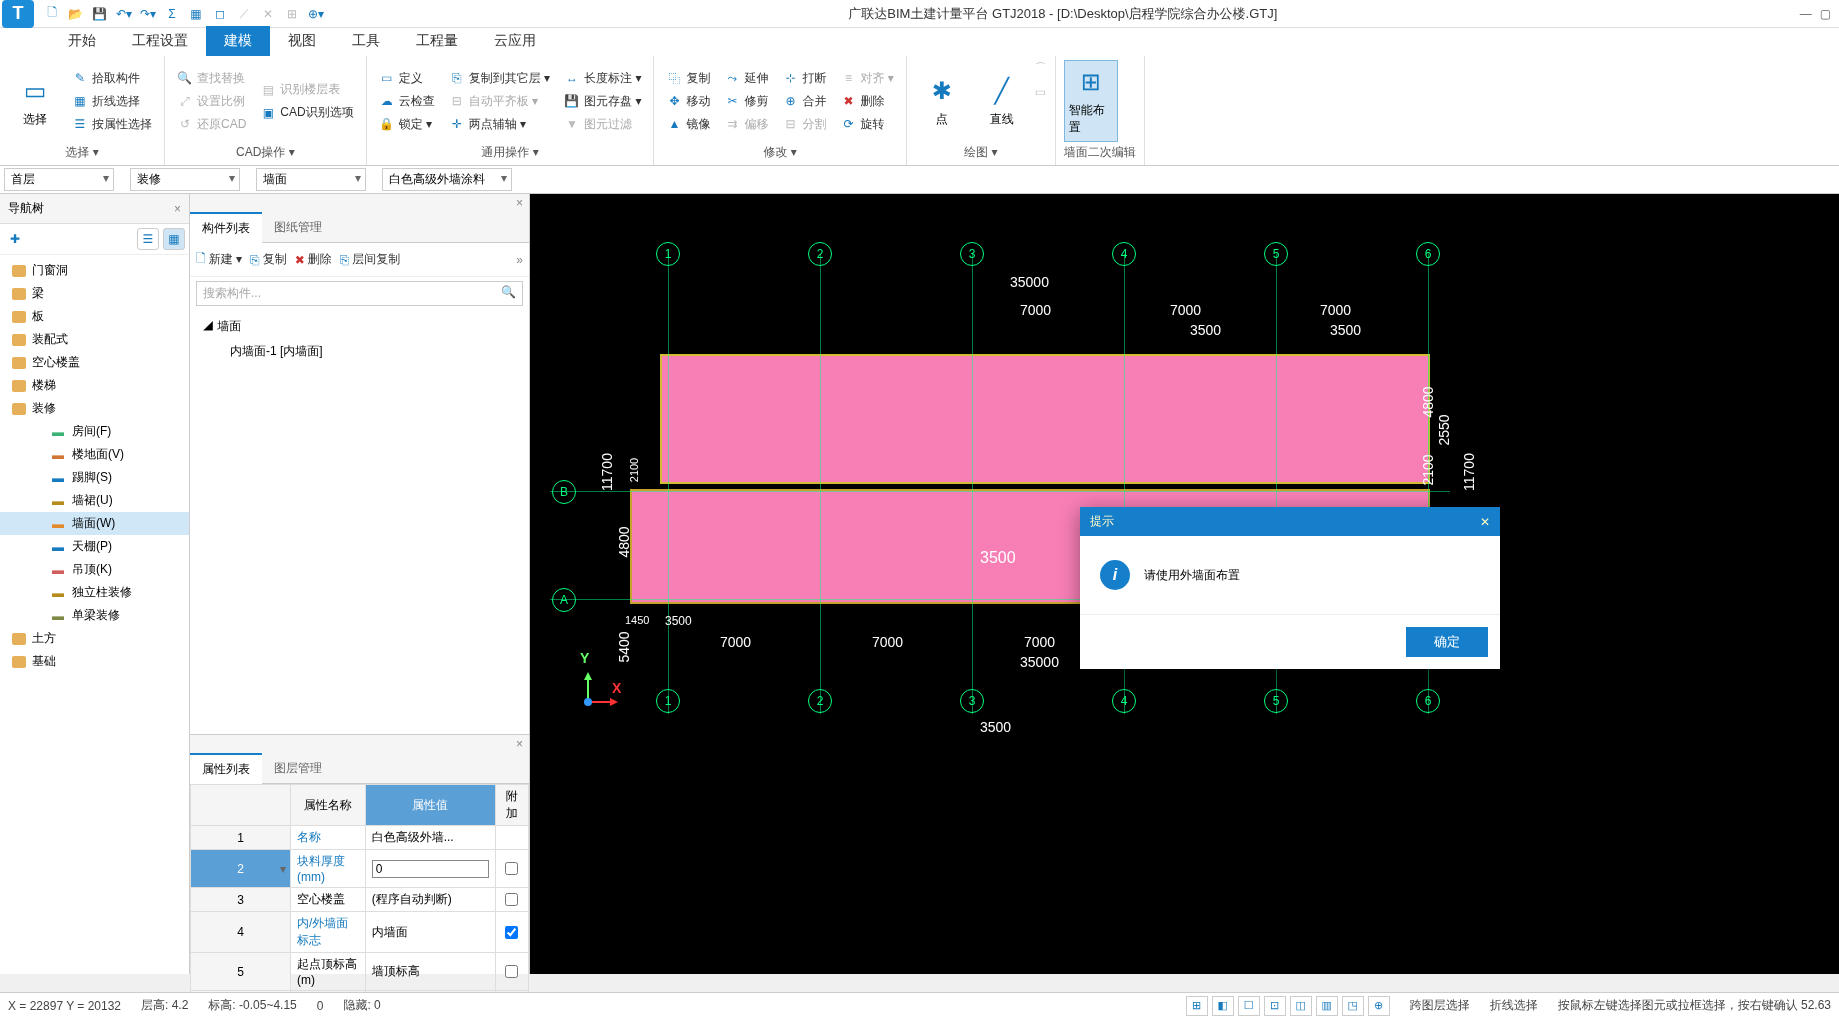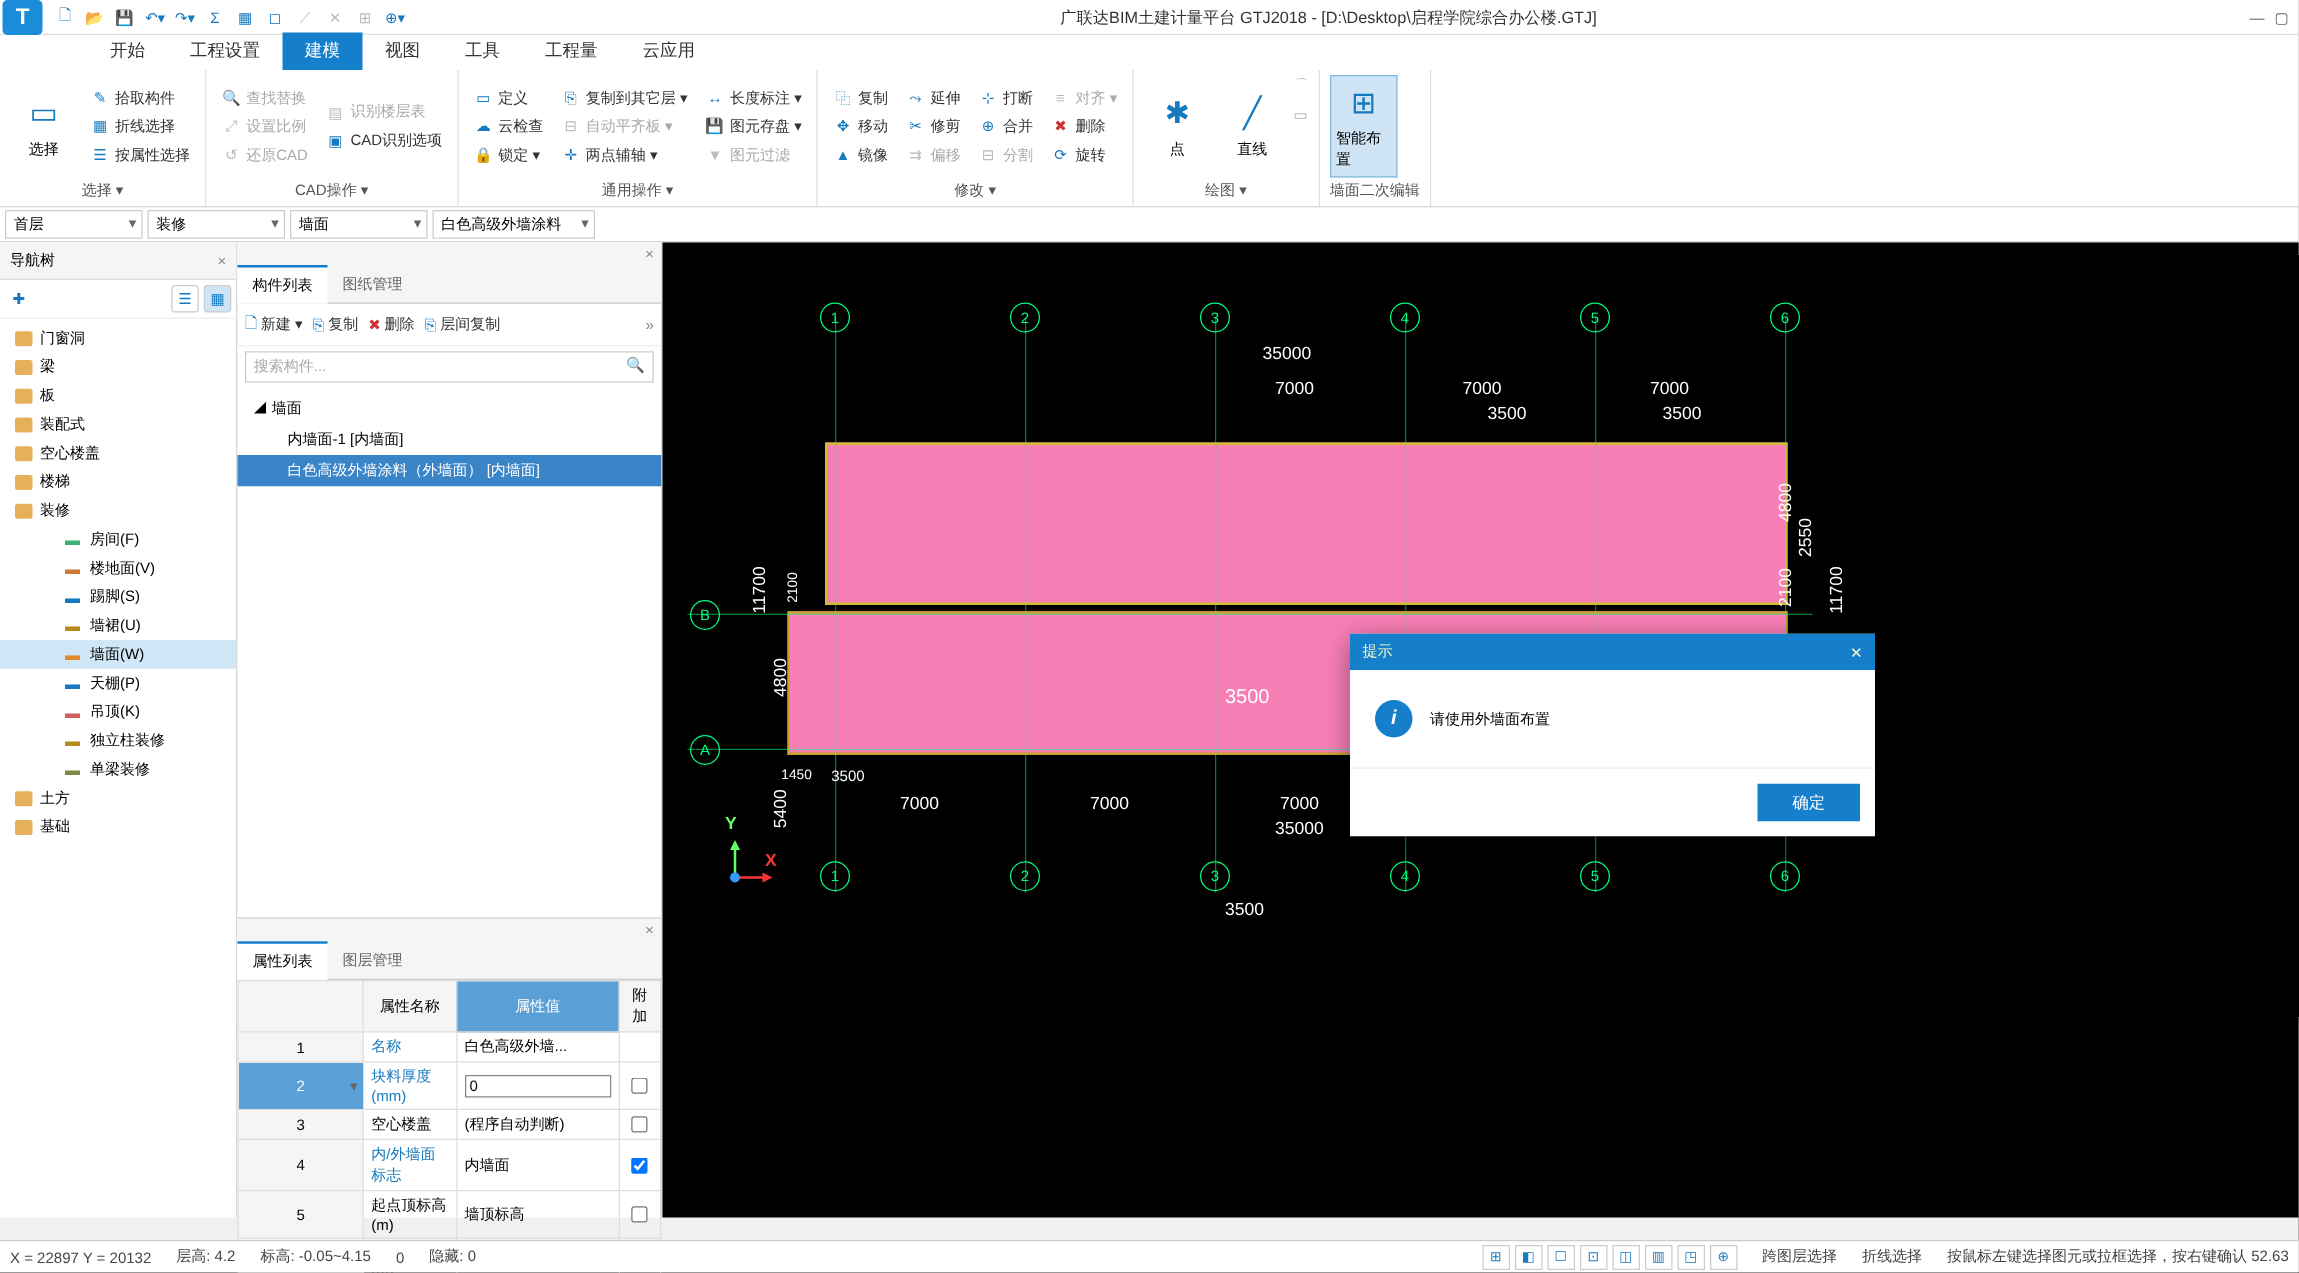--- a/index.html
+++ b/index.html
@@ -7,21 +7,21 @@
 
 
 .titlebar { height: 28px; background: #fff; display: flex; align-items: center; border-bottom: 1px solid #ddd; }
 .app-logo { width: 32px; height: 28px; background: #1b8dd8; color: #fff; display: flex; align-items: center; justify-content: center; font-size: 18px; font-weight: bold; border-radius: 4px; margin: 2px; }
 .qat { display: flex; gap: 4px; margin-left: 6px; }
 .qat-btn { width: 20px; height: 20px; display: flex; align-items: center; justify-content: center; color: #167abe; cursor: pointer; }
 .title-text { flex: 1; text-align: center; color: #333; font-size: 13px; }
 .win-ctrls { display: flex; gap: 8px; margin-right: 8px; color: #666; }
 
 
-.menu-tabs { height: 28px; background: #fff; display: flex; align-items: flex-end; padding-left: 70px; justify-content: space-between; }
+.menu-tabs { height: 28px; background: #fff; display: flex; align-items: flex-end; padding-left: 50px; justify-content: space-between; }
 .menu-tabs-left { display: flex; }
 .tab { padding: 6px 18px; color: #333; cursor: pointer; font-size: 14px; }
 .tab.active { background: #157fcc; color: #fff; }
 .search-box { border: 1px solid #ccc; padding: 3px 6px; width: 260px; margin-right: 6px; color: #aaa; font-size: 12px; }
 .top-right-icons { display: flex; gap: 8px; align-items: center; margin-right: 8px; }
 .top-right-icons span { width: 20px; height: 20px; color: #888; display: flex; align-items: center; justify-content: center; }
 
 
 .ribbon { height: 110px; background: #fff; border-bottom: 1px solid #ccc; display: flex; }
 .ribbon-group { border-right: 1px solid #e0e0e0; padding: 4px 8px; display: flex; flex-direction: column; }
@@ -29,21 +29,21 @@
 .ribbon-group-label { text-align: center; color: #555; font-size: 12px; padding-top: 2px; }
 .big-btn { display: flex; flex-direction: column; align-items: center; justify-content: center; width: 54px; gap: 4px; cursor: pointer; padding: 4px; }
 .big-btn .icon { width: 32px; height: 32px; display: flex; align-items: center; justify-content: center; font-size: 24px; color: #167abe; }
 .big-btn.active { background: #cfe5f5; border: 1px solid #7fb8e0; }
 .small-btns { display: flex; flex-direction: column; gap: 2px; justify-content: center; }
 .small-btn { display: flex; align-items: center; gap: 4px; padding: 2px 4px; color: #333; cursor: pointer; white-space: nowrap; }
 .small-btn.disabled { color: #aaa; }
 .small-btn .icon { width: 16px; height: 16px; display: inline-flex; align-items: center; justify-content: center; color: #167abe; }
 
 
-.selector-row { height: 28px; background: #fff; border-bottom: 1px solid #ccc; display: flex; align-items: center; padding-left: 4px; gap: 4px; }
+.selector-row { height: 28px; background: #fff; border-bottom: 1px solid #ccc; display: flex; align-items: center; padding-left: 4px; gap: 16px; }
 .sel { border: 1px solid #ccc; padding: 2px 20px 2px 6px; min-width: 100px; background: #fff; position: relative; }
 .sel::after { content: "▾"; position: absolute; right: 4px; color: #666; }
 
 
 .main { display: flex; height: 780px; }
 .nav-panel { width: 190px; background: #fff; border-right: 1px solid #ccc; display: flex; flex-direction: column; }
 .panel-header { background: #f5f5f5; padding: 6px 8px; border-bottom: 1px solid #ddd; display: flex; justify-content: space-between; align-items: center; }
 .close-x { color: #888; cursor: pointer; }
 .nav-toolbar { display: flex; gap: 4px; padding: 4px; border-bottom: 1px solid #eee; }
 .nav-toolbar .nt-btn { width: 22px; height: 22px; border: 1px solid #ccc; border-radius: 3px; display: flex; align-items: center; justify-content: center; color: #167abe; }
@@ -458,21 +458,20 @@
           <span>层间复制</span>
         </div>
       <div style="flex:1"></div>
       <span style="color:#888">»</span>
     </div>
     <div class="comp-search">搜索构件...</div>
     <div class="comp-list">
       <div class="comp-list-header">◢ <span>墙面</span></div>
       <div id="comp-items">
           <div class="comp-list-item" style="padding-left: 40px;">内墙面-1 [内墙面]</div>
-          <div class="comp-list-item selected" style="padding-left: 40px;">白色高级外墙涂料（外墙面） [内墙面]</div>
         </div>
     </div>
     <div style="flex:1"></div>
 
     <div class="prop-panel">
       <div style="display:flex;justify-content:flex-end;padding:2px 6px;background:#f5f5f5">
           <span class="close-x">×</span>
         </div>
       <div class="comp-tabs">
         <div class="comp-tab active">属性列表</div>

